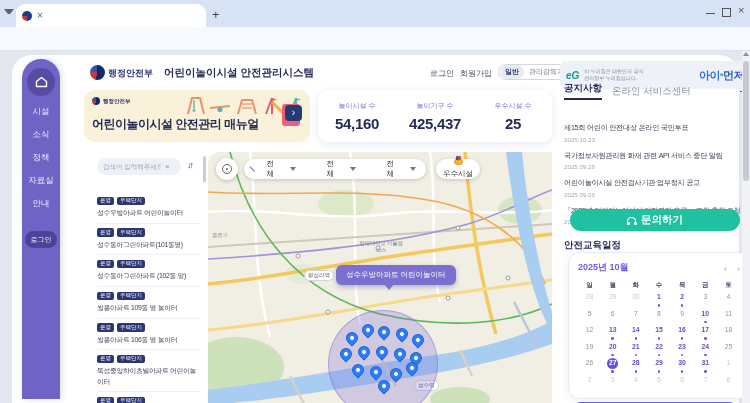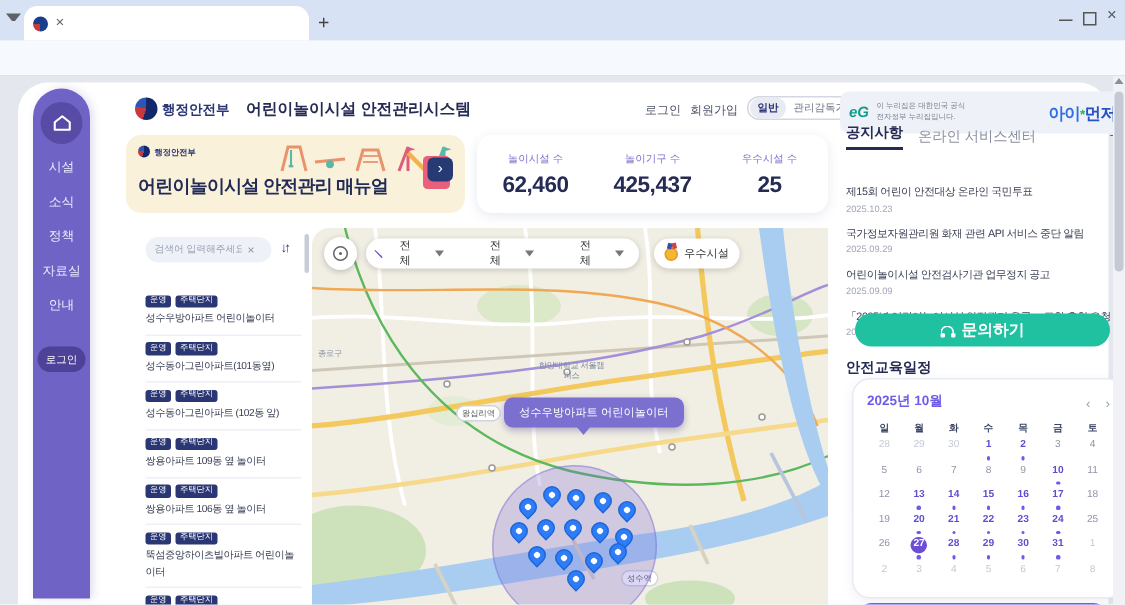--- a/index.html
+++ b/index.html
@@ -117,21 +117,21 @@
     border-radius:10px; box-shadow:0 1px 4px rgba(0,0,0,.18); display:flex; align-items:center;
     padding:0 8px; gap:14px; }
   .pin-ic { width:7px; height:7px; background:#6f5bd0; border-radius:50% 50% 50% 0;
     transform:rotate(-45deg); }
   .fsel { font-size:7.5px; color:#333; }
   .carbox { width:0; height:0; border-left:3px solid transparent; border-right:3px solid transparent;
     border-top:4px solid #777; margin:0 2px; }
   .fgap { width:10px; }
   #excellent-pill { position:absolute; left:228px; top:7px; height:20px; background:#fff;
     border-radius:10px; box-shadow:0 1px 4px rgba(0,0,0,.18); display:flex; align-items:center;
-    padding:0 7px; gap:4px; }
+    padding:0 7px; gap:4px;flex-direction:column; }
   .medal { width:9px; height:9px; border-radius:50%; background:#f5b731; border:1.5px solid #e09b22;
     position:relative; }
   .medal::before { content:""; position:absolute; left:1px; top:-4px; width:2.5px; height:4px;
     background:#34509e; transform:rotate(14deg); }
   .medal::after { content:""; position:absolute; right:1px; top:-4px; width:2.5px; height:4px;
     background:#c8474f; transform:rotate(-14deg); }
   #excellent-pill span { font-size:7.5px; color:#333; }
   #cluster { position:absolute; left:120px; top:158px; width:110px; height:108px; border-radius:50%;
     background:rgba(122,108,216,.28); border:1px solid rgba(122,108,216,.45); }
   .pin { position:absolute; width:12px; height:12px; background:#2f7df6;
@@ -273,21 +273,21 @@
         </svg>
         <div id="banner-title">어린이놀이시설 안전관리 매뉴얼</div>
         <div id="banner-btn">
           <span class="chev">›</span>
         </div>
       </div>
 
       <div id="stats" class="abs">
         <div class="stat">
           <span class="lb">놀이시설 수</span>
-          <span class="vl">62,460</span>
+          <span class="vl">54,160</span>
         </div>
         <div class="stat">
           <span class="lb">놀이기구 수</span>
           <span class="vl">425,437</span>
         </div>
         <div class="stat">
           <span class="lb">우수시설 수</span>
           <span class="vl">25</span>
         </div>
       </div>

